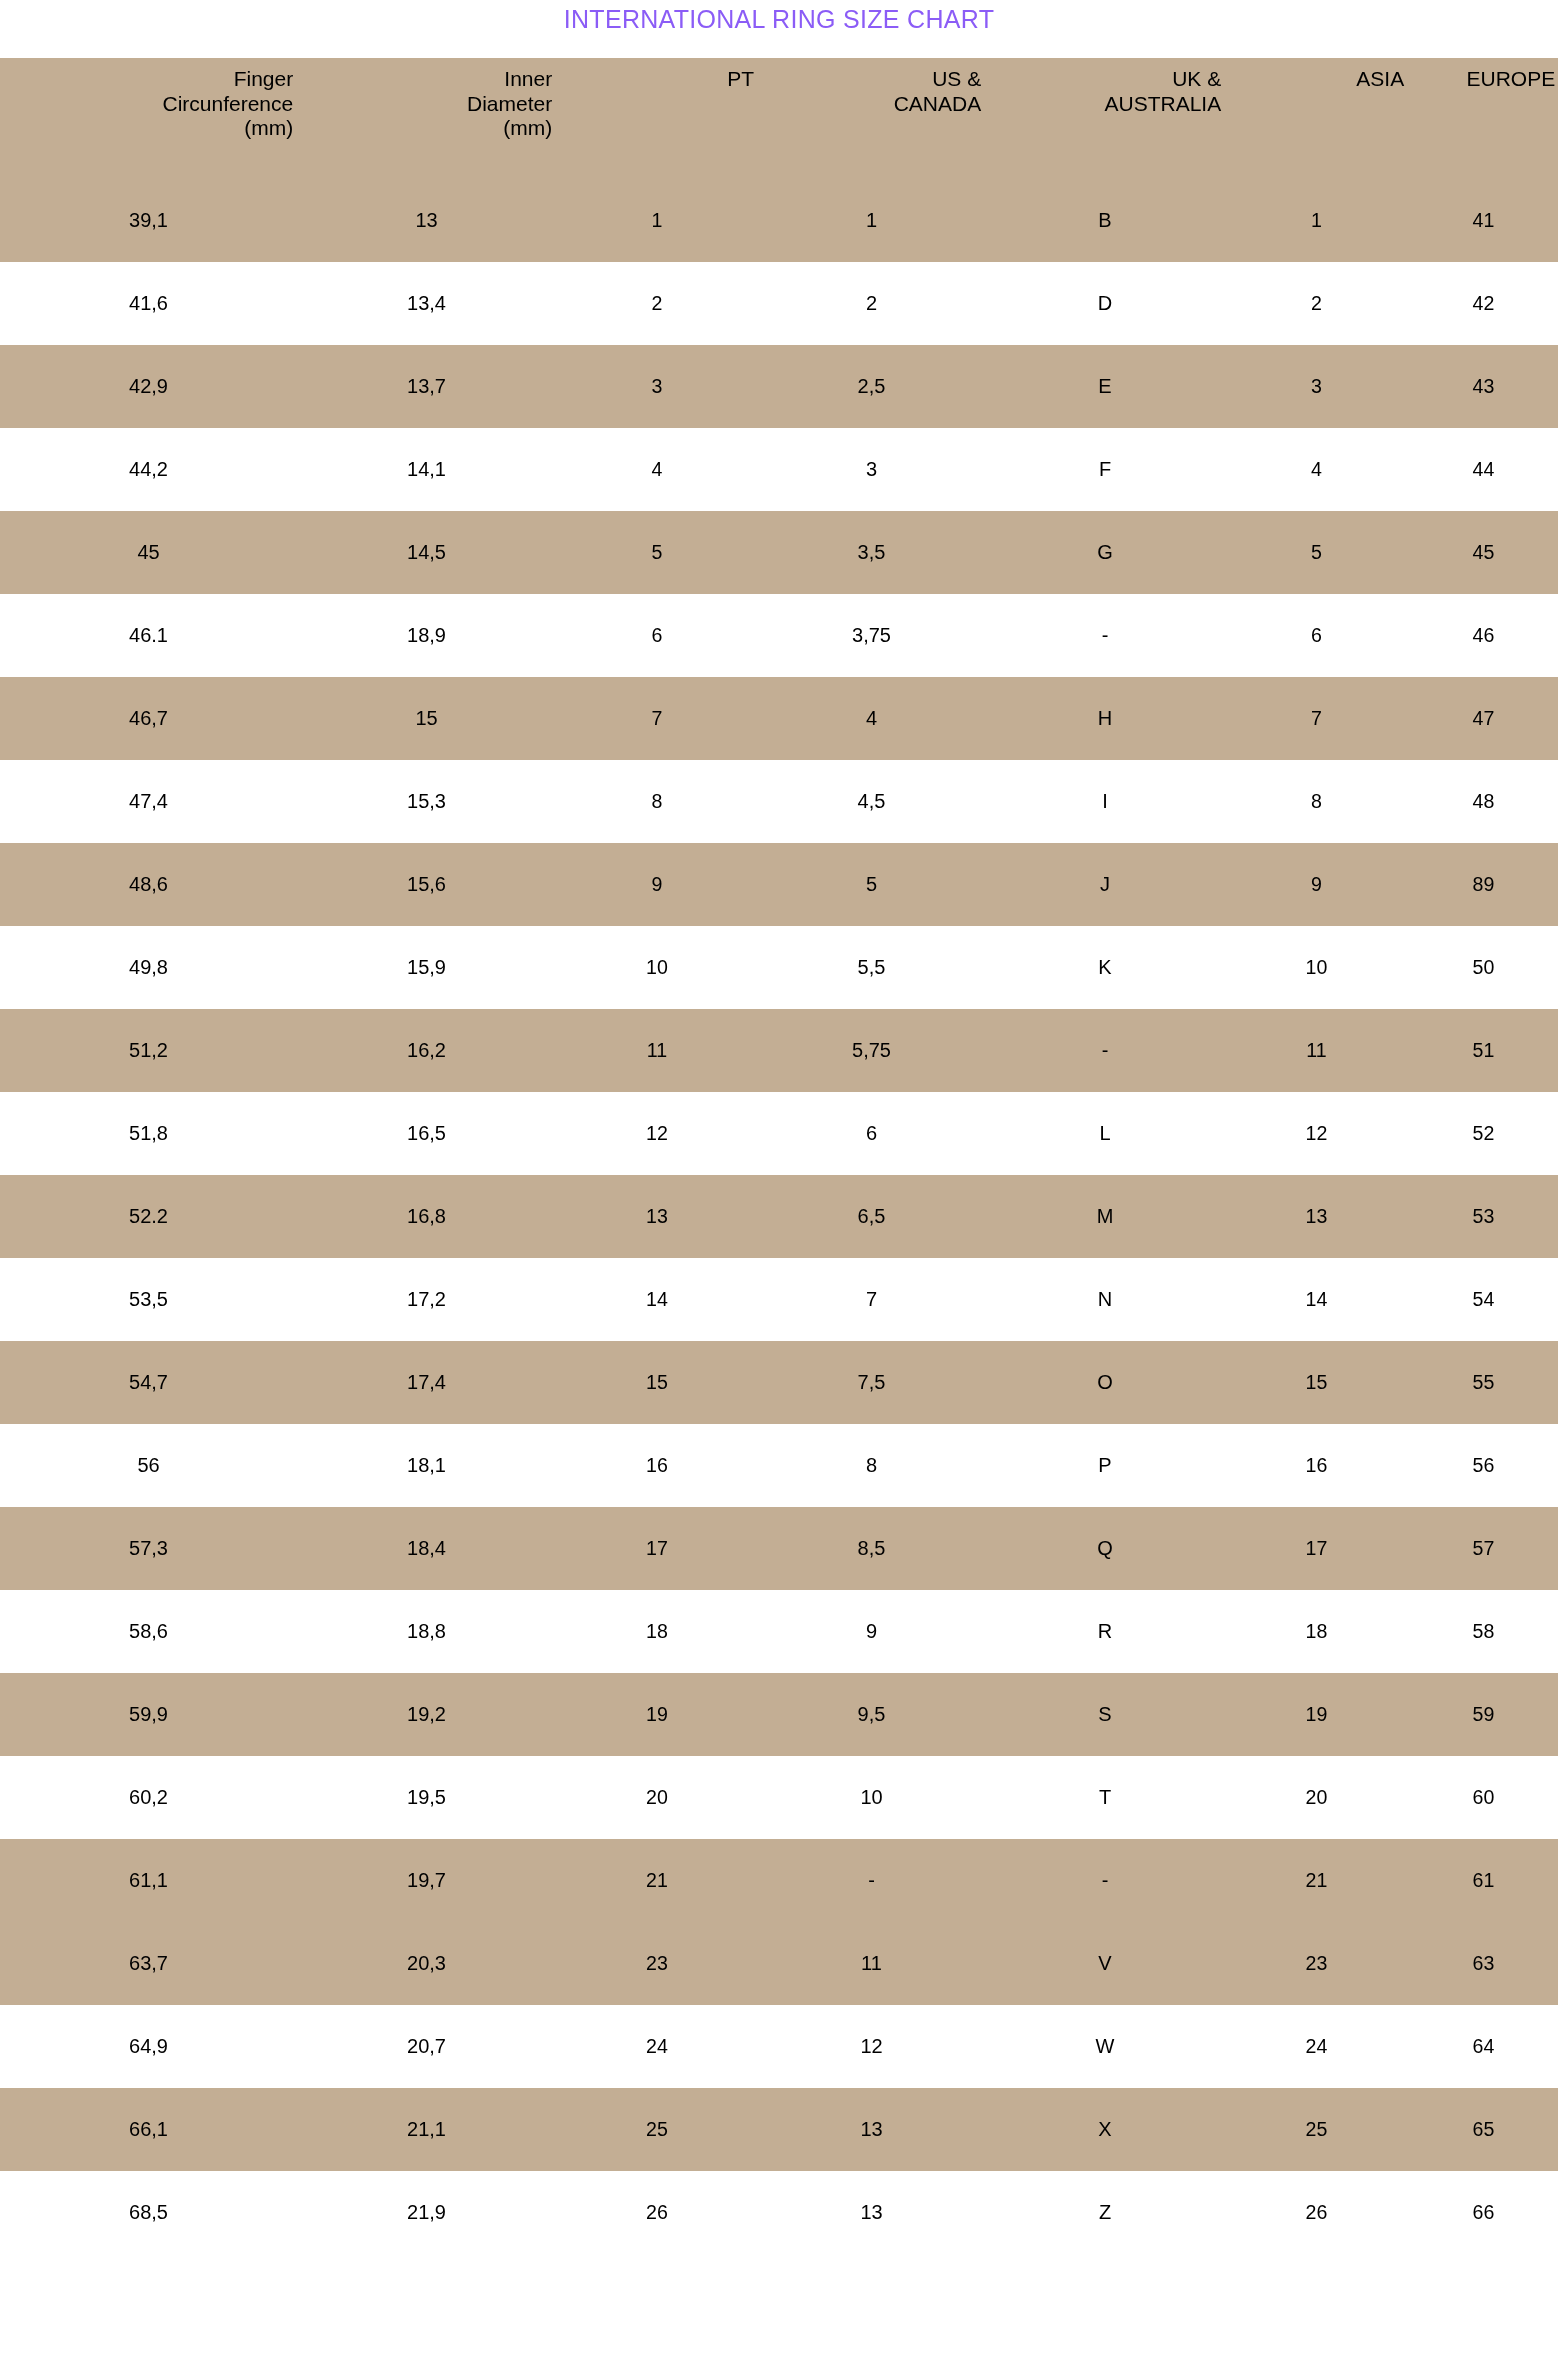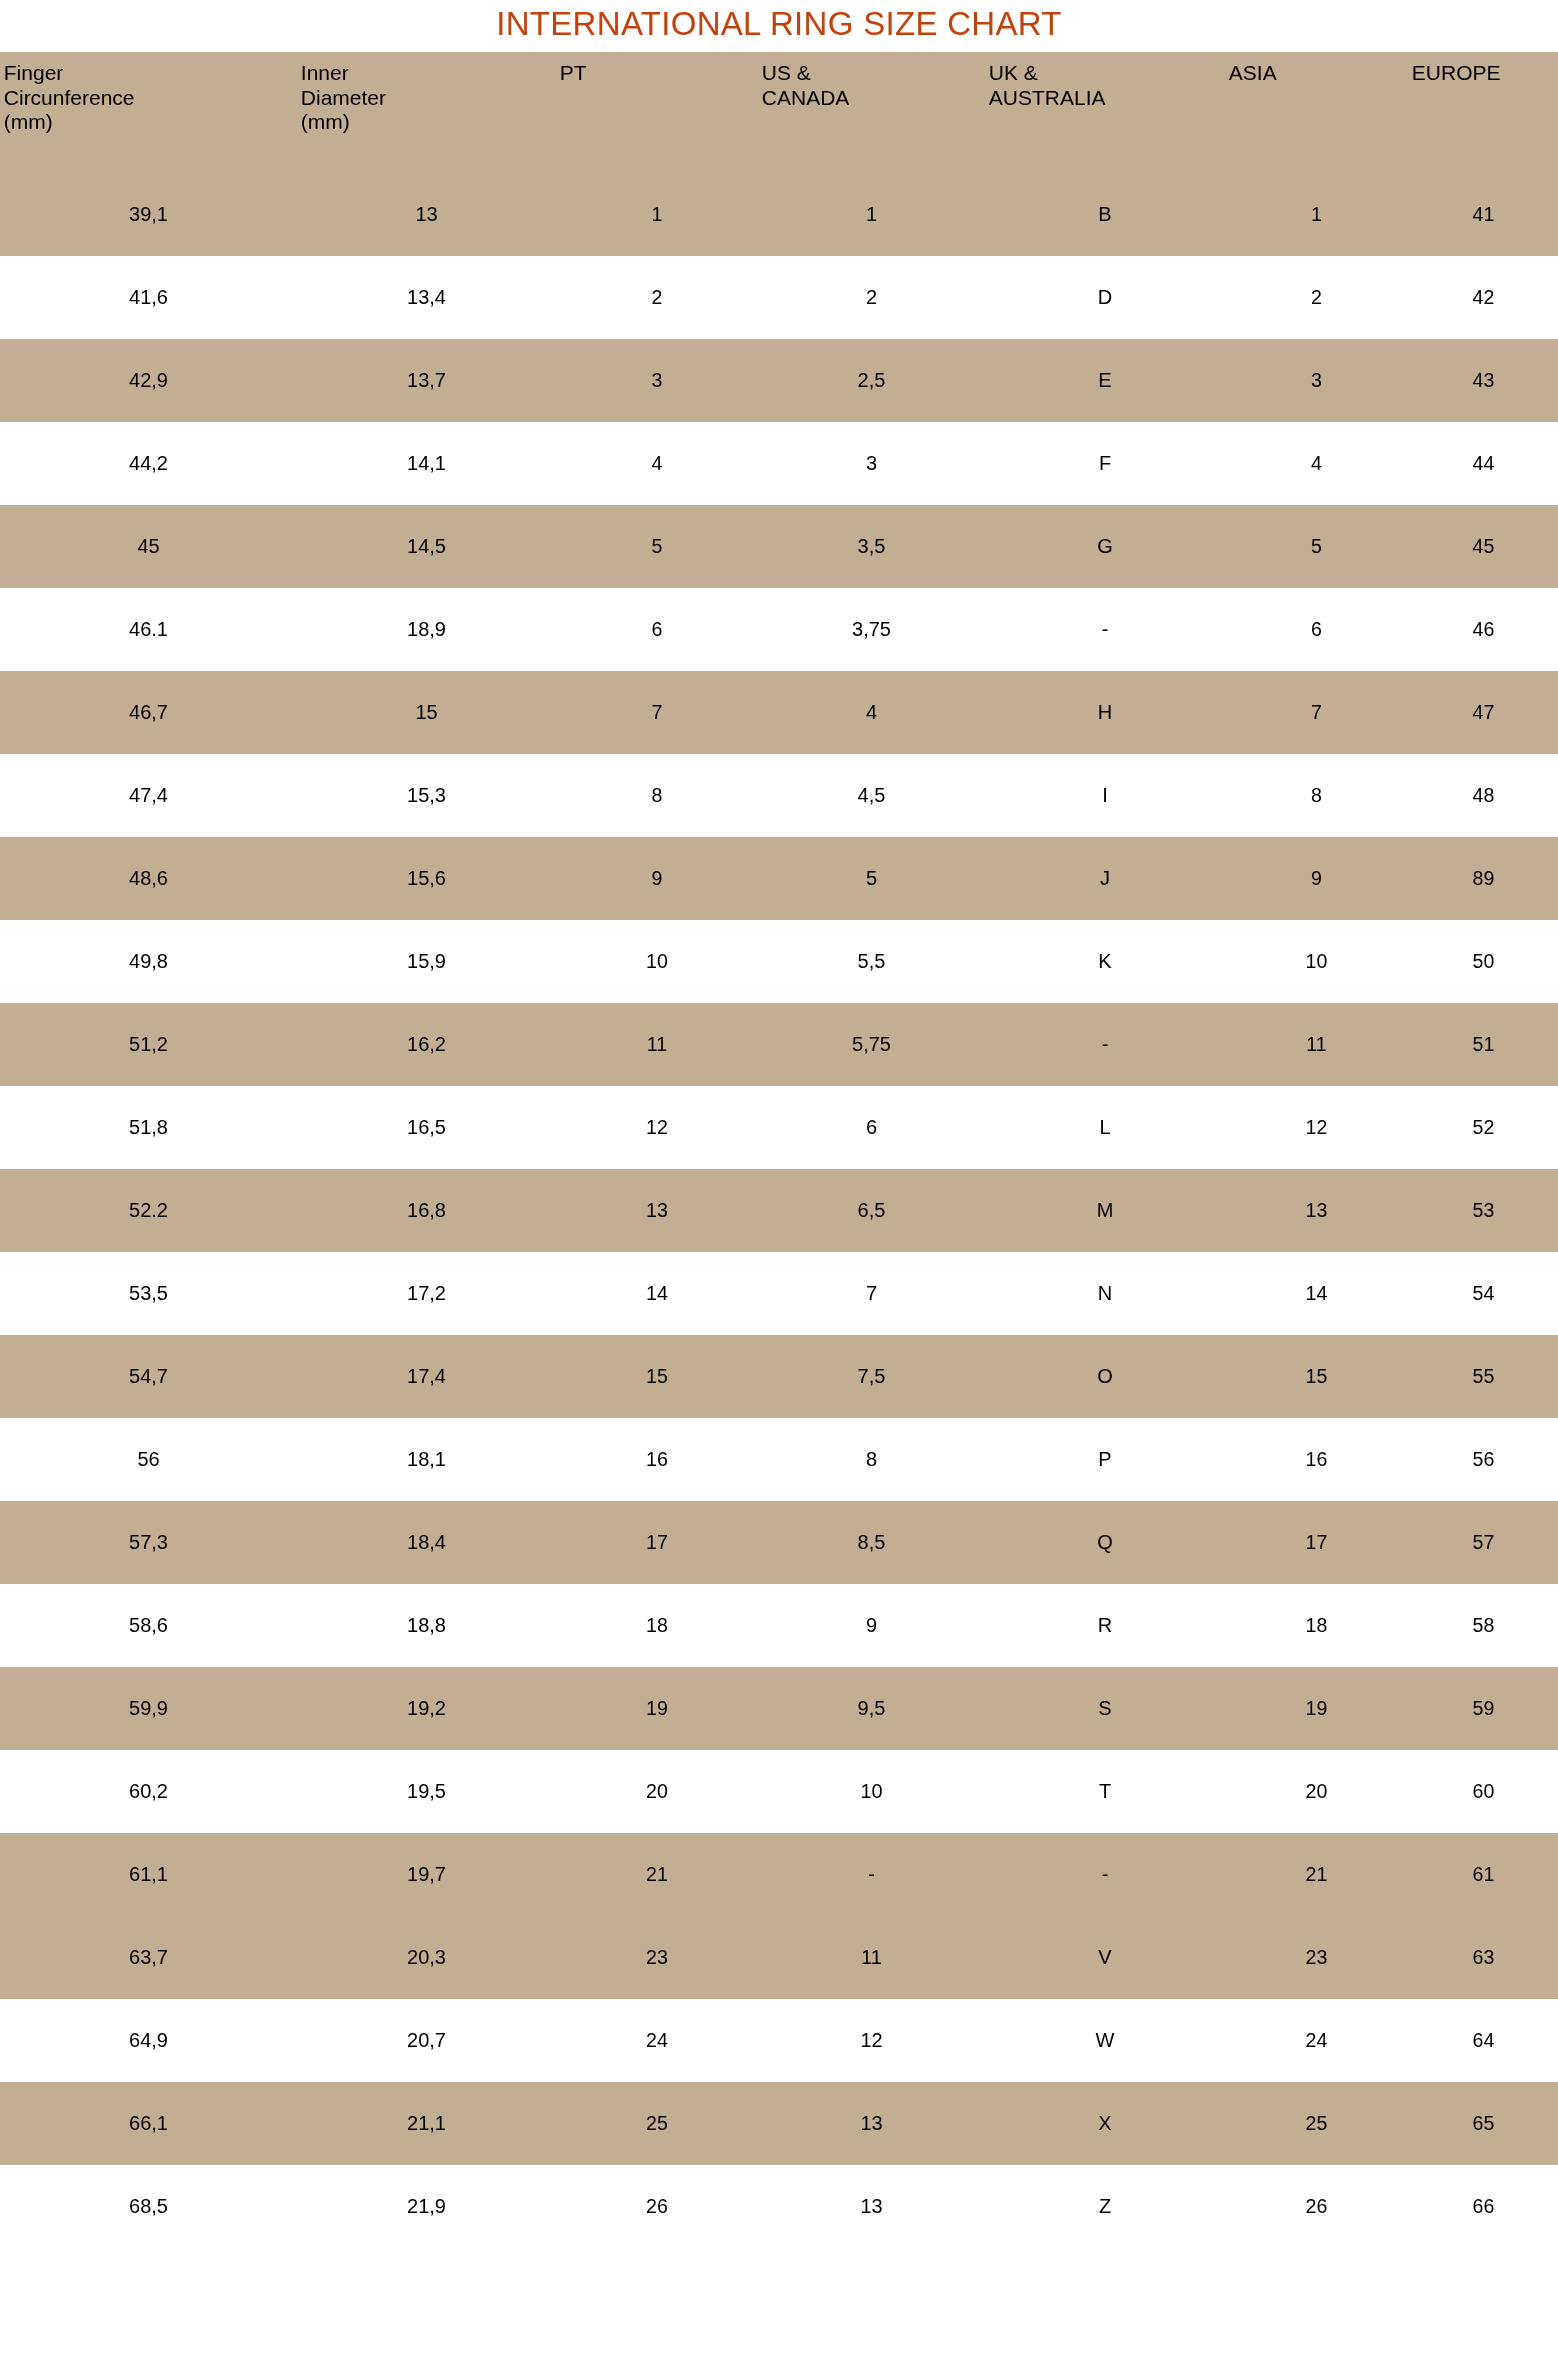--- a/index.html
+++ b/index.html
@@ -12,25 +12,25 @@
     font-family: "Liberation Sans", sans-serif;
     color: #000000;
   }
   .page {
     width: 1558px;
     box-sizing: border-box;
     padding: 0;
   }
   .chart-title {
     text-align: center;
-    font-size: 33px;
+    font-size: 25px;
     font-weight: 400;
     letter-spacing: 0.3px;
-    padding: 5px 0 9px 0;
-    color: #c2410c;
+    padding: 5px 0 24px 0;
+    color: #8b5cf6;
   }
   table.ring-table {
     width: 1558px;
     border-collapse: collapse;
     table-layout: fixed;
   }
   table.ring-table col.c0 { width: 297px; }
   table.ring-table col.c1 { width: 259px; }
   table.ring-table col.c2 { width: 202px; }
   table.ring-table col.c3 { width: 227px; }
@@ -38,21 +38,21 @@
   table.ring-table col.c5 { width: 183px; }
   table.ring-table col.c6 { width: 151px; }
 
   thead th {
     background: #c3ae94;
     font-size: 21px;
     font-weight: 400;
     line-height: 1.18;
     padding: 8.8px 3.8px 16.4px 3.8px;
     vertical-align: top;
-    text-align: left;
+    text-align: right;
     color: #000;
     margin-left: 20px;
   }
   thead tr.spacer-row th {
     background: #c3ae94;
     height: 21.5px;
     padding: 0;
   }
   tbody td {
     font-size: 20px;

